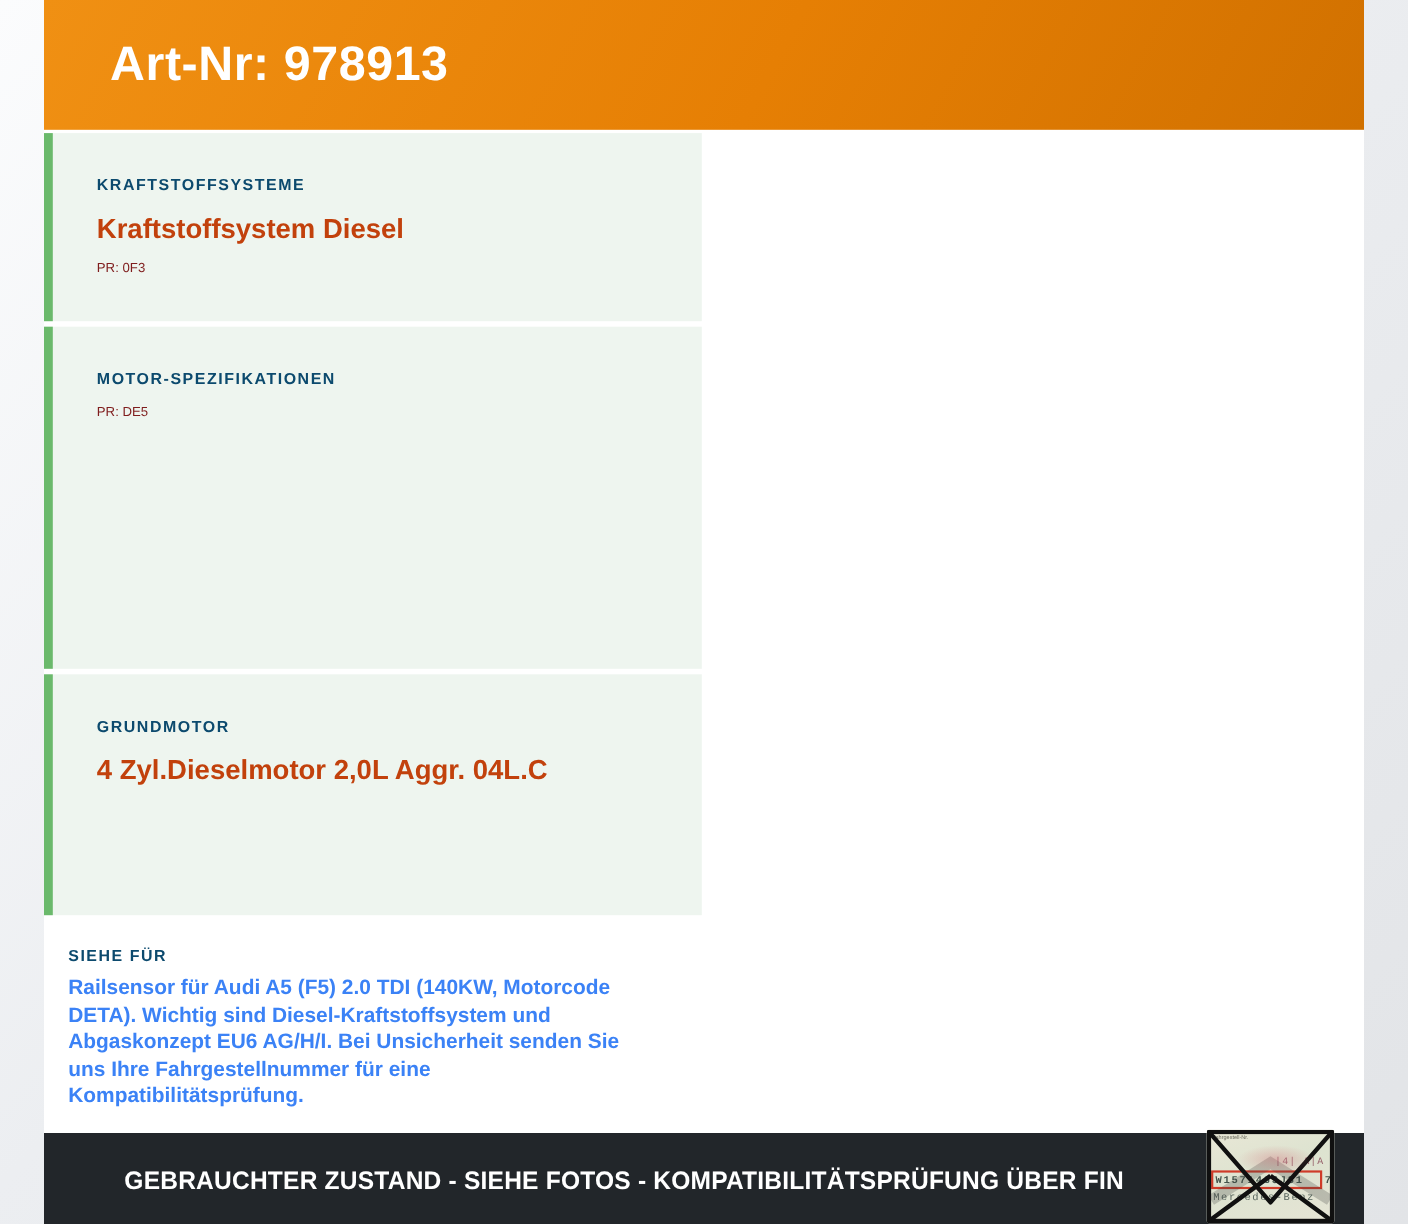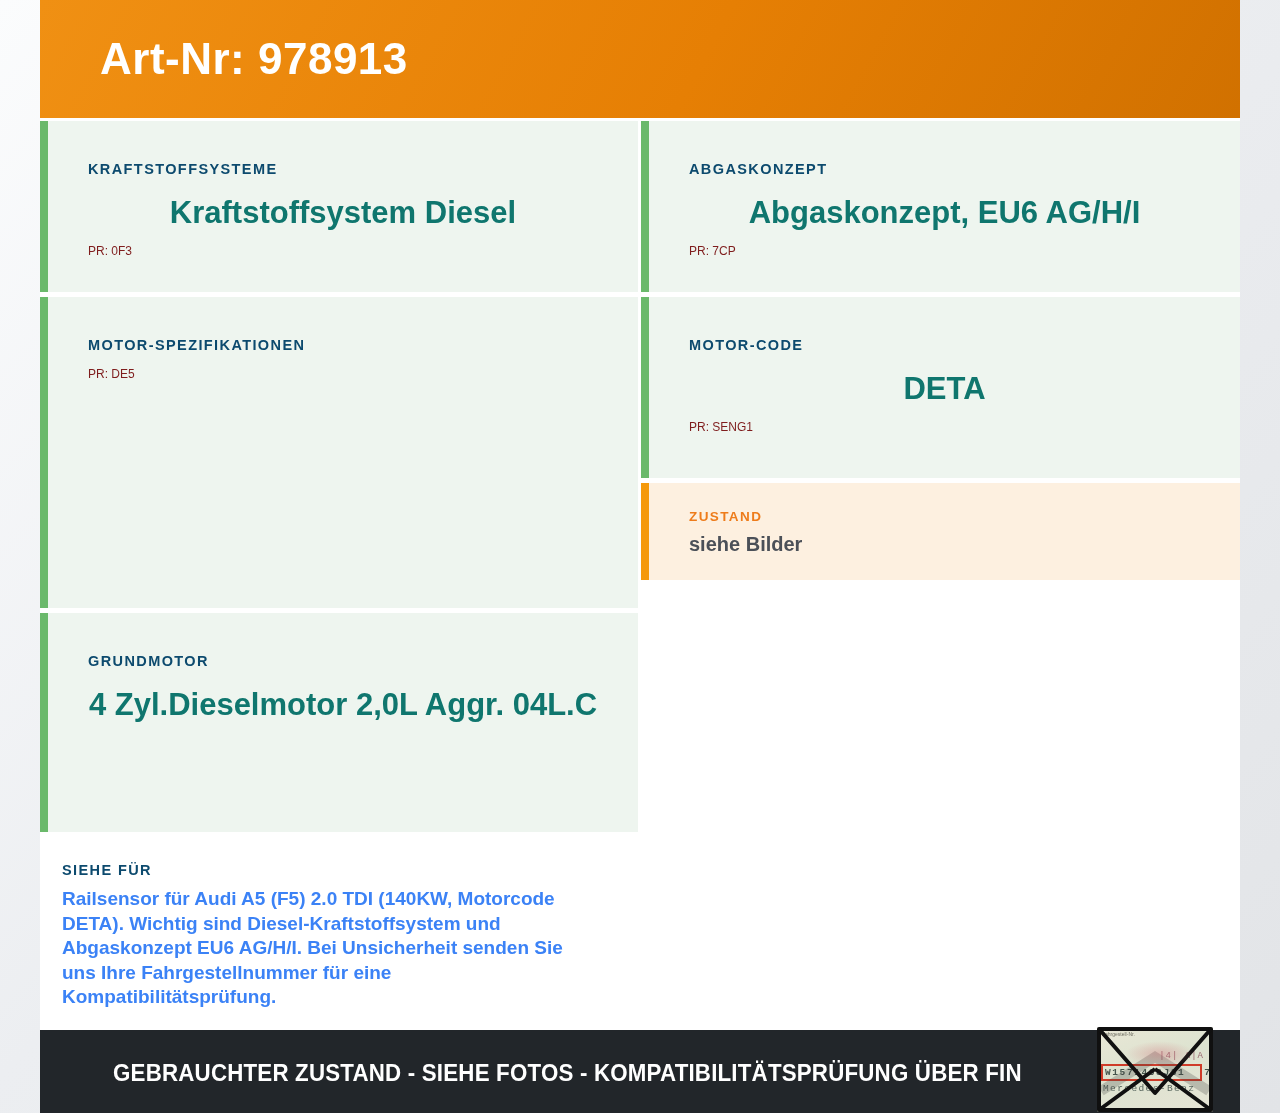--- a/index.html
+++ b/index.html
@@ -36,21 +36,21 @@
   .card {
     background: #eef5ef;
     border-left: 8px solid #6ab96b;
     padding: 40px 40px 28px 40px;
   }
   .card-label {
     font-size: 14.5px; font-weight: 700; color: #0c4a6e;
     letter-spacing: 1.4px; margin-bottom: 14px;
   }
   .card-title {
-    font-size: 31px; line-height: 1.39; font-weight: 700; color: #0f766e; text-align: center;
+    font-size: 25px; line-height: 1.39; font-weight: 700; color: #c2410c;
   }
   .card-pr {
     font-size: 12px; color: #7f1d1d; margin-top: 10px;
   }
   .h171 { min-height: 171px; }
   .h311 { min-height: 311px; }
   .h219 { min-height: 219px; }
   .h181 { min-height: 181px; }
   
   .card.zustand {
@@ -146,38 +146,20 @@
           <div class="card-label">GRUNDMOTOR</div>
           <div class="card-title">4 Zyl.Dieselmotor 2,0L Aggr. 04L.C</div>
         </div>
 
         <div class="passt">
           <div class="card-label">SIEHE FÜR</div>
           <div class="passt-text">Railsensor für Audi A5 (F5) 2.0 TDI (140KW, Motorcode DETA). Wichtig sind Diesel-Kraftstoffsystem und Abgaskonzept EU6 AG/H/I. Bei Unsicherheit senden Sie uns Ihre Fahrgestellnummer für eine Kompatibilitätsprüfung.</div>
         </div>
       </div>
 
-      <div class="col">
-        <div class="card h171">
-          <div class="card-label">ABGASKONZEPT</div>
-          <div class="card-title">Abgaskonzept, EU6 AG/H/I</div>
-          <div class="card-pr">PR: 7CP</div>
-        </div>
-
-        <div class="card h181">
-          <div class="card-label">MOTOR-CODE</div>
-          <div class="card-title">DETA</div>
-          <div class="card-pr">PR: SENG1</div>
-        </div>
-
-        <div class="card zustand">
-          <div class="card-label">ZUSTAND</div>
-          <div class="zustand-value">siehe Bilder</div>
-        </div>
-      </div>
 
     </div>
 
     <div class="footer">
       <div class="footer-note">GEBRAUCHTER ZUSTAND - SIEHE FOTOS - KOMPATIBILITÄTSPRÜFUNG ÜBER FIN</div>
 
       <div class="stamp">
         <div class="doc-label">Fahrgestell-Nr.</div>
         <div class="doc-code">|4| A|A</div>
         <div class="vin-row">

